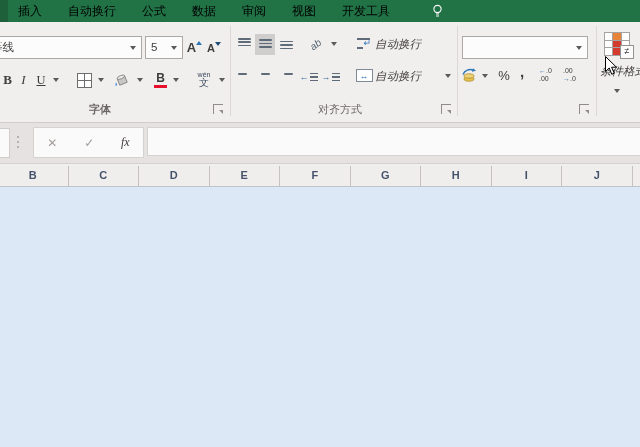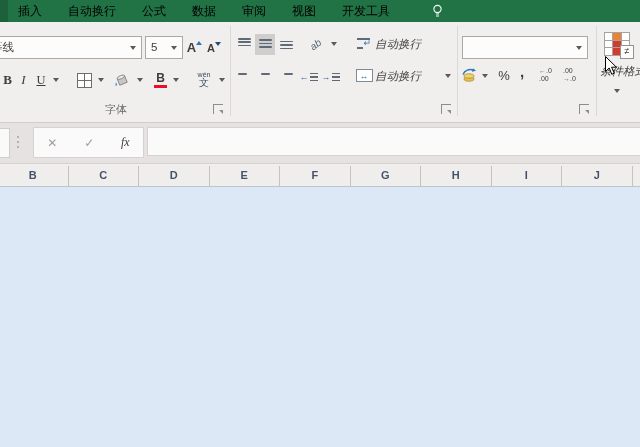--- a/index.html
+++ b/index.html
@@ -176,21 +176,21 @@
       <span class="redbar"></span>
     </div>
     <span class="dd2 abs" style="left:173px;top:56px;"></span>
 
     <div class="btn phon" style="left:192px;top:45px;width:24px;height:24px;flex-direction:column;">
       <span class="py">wén</span>
       <span class="zi">文</span>
     </div>
     <span class="dd2 abs" style="left:219px;top:56px;"></span>
 
-    <div class="grplabel" style="left:56px;width:120px;">字体</div>
+    <div class="grplabel" style="left:40px;width:120px;font-weight:bold;">字体</div>
     <div class="launcher" style="left:213px;top:82px;"></div>
 
     <div class="btn" style="left:234px;top:12px;width:20px;height:21px;">
       <span class="alico vtop">
           <i></i>
           <i></i>
           <i></i>
         </span>
     </div>
     <div class="btn active" style="left:255px;top:12px;width:20px;height:21px;">
@@ -261,20 +261,21 @@
             <i></i>
           </span>
         </span>
     </div>
     <div class="btn" style="left:355px;top:46px;width:18px;height:15px;">
       <span class="mergeico">↔</span>
     </div>
     <span class="ribtext abs" style="left:375px;top:47px;">自动换行</span>
     <span class="dd2 abs" style="left:445px;top:52px;"></span>
 
+    <div class="grplabel" style="left:282px;width:116px;">对齐方式</div>
     <div class="launcher" style="left:441px;top:82px;"></div>
 
     <div class="combo" style="left:462px;top:14px;width:124px;">
       <span class="dd"></span>
     </div>
     <div class="btn" style="left:459px;top:44px;width:20px;height:18px;">
       <svg width="16" height="15" viewBox="0 0 16 15">
         <ellipse cx="8" cy="11" rx="5" ry="2.2" fill="#e6c14d" stroke="#b08d2f" stroke-width="0.8"></ellipse>
         <ellipse cx="8" cy="8" rx="5" ry="2.2" fill="#edd27a" stroke="#b08d2f" stroke-width="0.8"></ellipse>
         <path d="M2 6.5 A7.5 7.5 0 0 1 12.5 2.5" fill="none" stroke="#2e75b6" stroke-width="1.5"></path>

